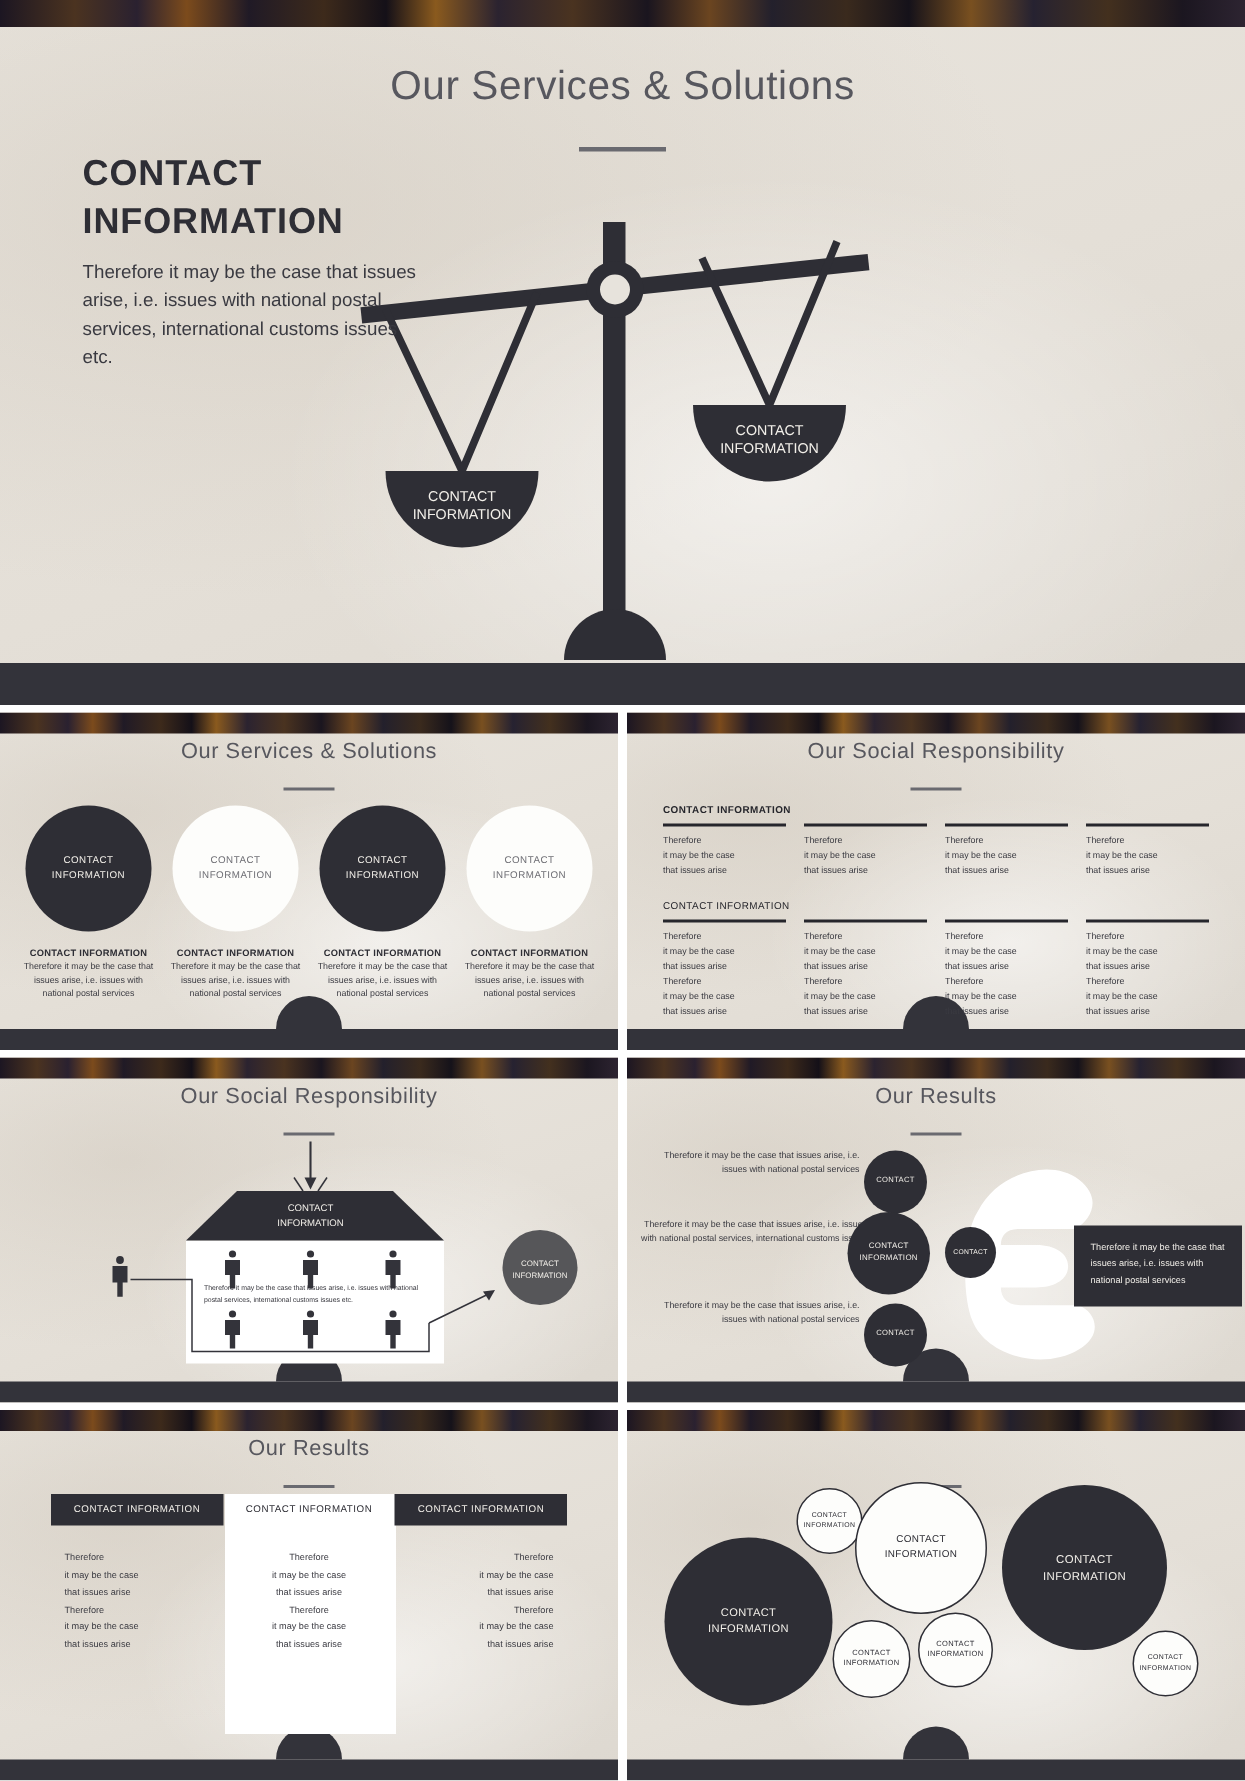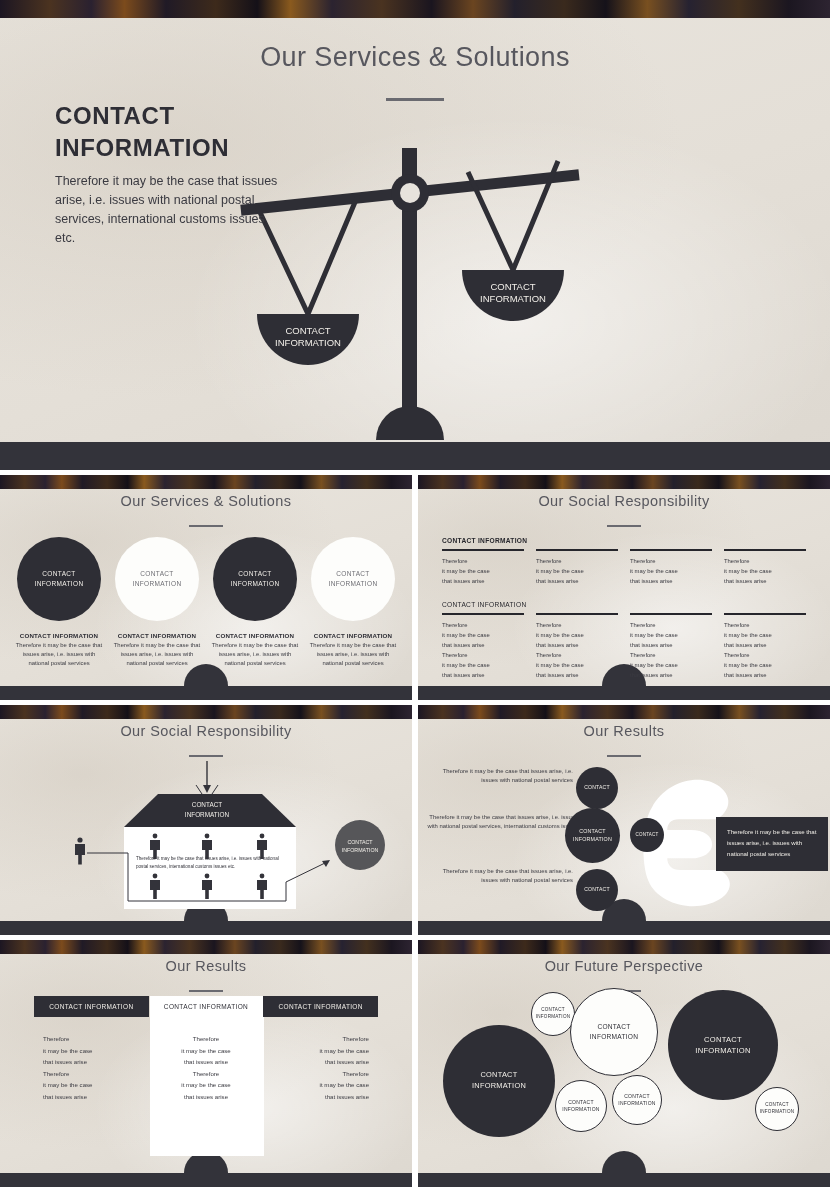--- a/index.html
+++ b/index.html
@@ -494,21 +494,20 @@
 
       <div class="knob"></div>
       <div class="botbar"></div>
     </section>
 
     <div class="gaph"></div>
 
     <section class="slide mini" id="s7">
       <div class="texture"></div>
       <div class="topstrip"></div>
-      <div class="slide-title">Our Future Perspective</div>
       <div class="title-rule"></div>
 
       <div class="fp-stage">
         <div class="fp light" style="left:113px; top:52px; width:44px; height:44px; font-size:4.6px;">
           <span><span>CONTACT</span><br>
           <span>INFORMATION</span></span>
         </div>
 
         <div class="fp dark" style="left:25px; top:85px; width:112px; height:112px; font-size:7.4px;">
           <span><span>CONTACT</span><br>

